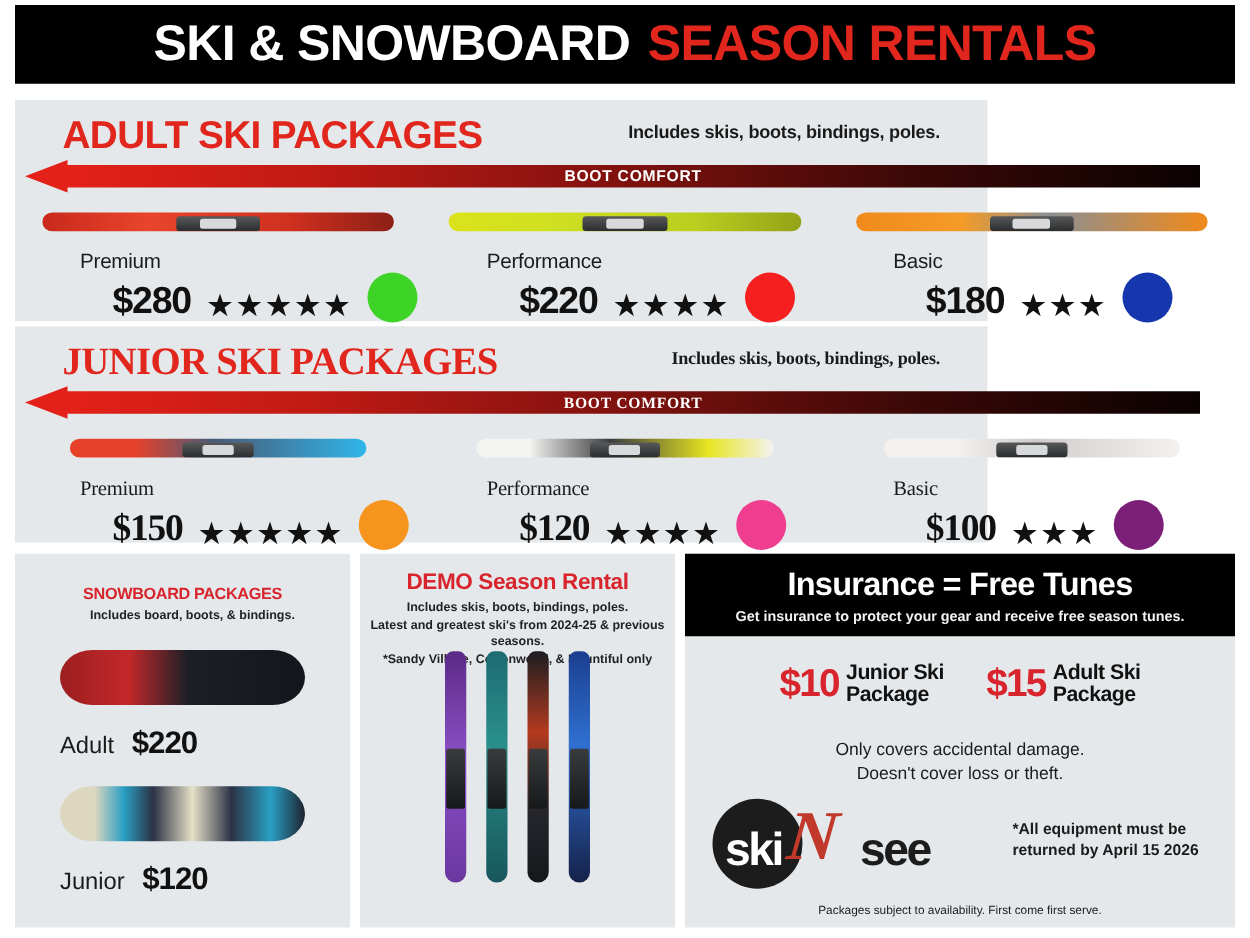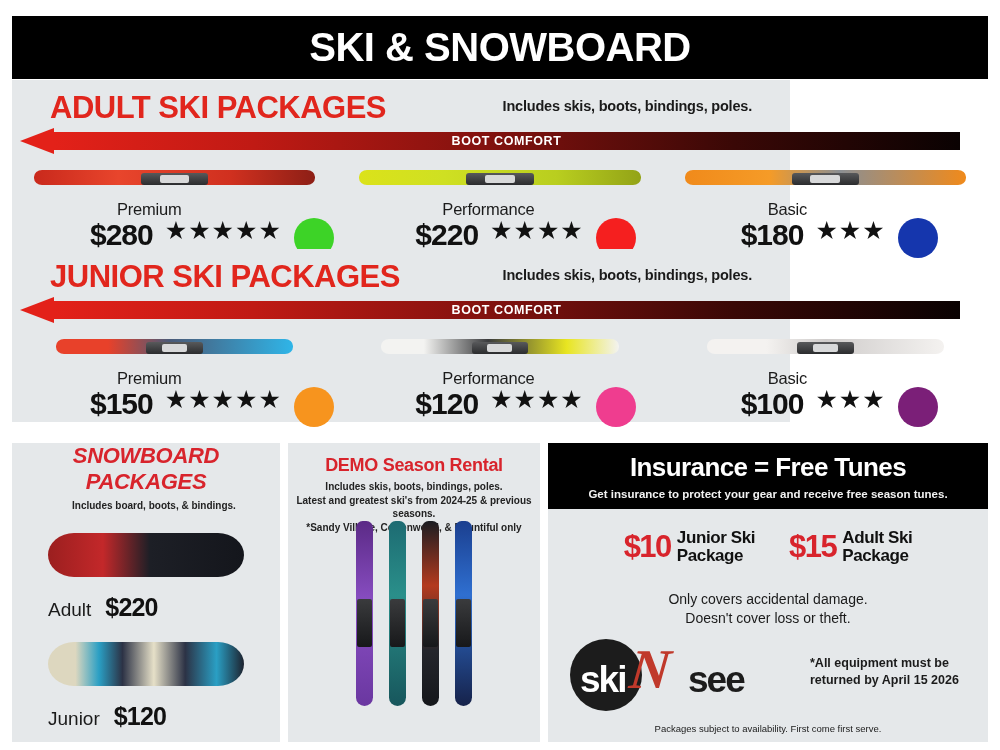--- a/index.html
+++ b/index.html
@@ -6,34 +6,34 @@
   html, body {
     width: 1000px; height: 750px;
     background: #ffffff;
     font-family: "Liberation Sans", sans-serif;
     overflow: hidden;
   }
   .page { position: relative; width: 1000px; height: 750px; background:#fff; }
 
   
   .banner {
-    position:absolute; left:12px; top:16px; width:976px; height:63px;
+    position:absolute; left:12px; top:4px; width:976px; height:63px;
     background:#000; display:flex; align-items:center; justify-content:center;
   }
   .banner-text { font-size:40px; font-weight:bold; letter-spacing:-0.5px; white-space:nowrap; }
   .banner-white { color:#ffffff; }
   .banner-red { color:#e1261d; margin-left:14px; }
 
   
   .ski-panel {
     position:absolute; left:12px; width:778px;
     background:#e5e8ea;
   }
   #adult-panel { top:80px; height:177px; }
-  #junior-panel { top:249px; height:173px; }
+  #junior-panel { top:261px; height:173px;font-family:Liberation Serif, serif; }
 
   .sec-title {
     position:absolute; left:38px; top:10px;
     color:#e1261d; font-size:31px; font-weight:bold; letter-spacing:-0.5px;
   }
   .sec-note {
     position:absolute; right:38px; top:18px;
     color:#1a1a1a; font-size:14.5px; font-weight:bold; letter-spacing:-0.2px;
   }
 
@@ -63,35 +63,35 @@
   .ski-binding {
     position:absolute; left:38%; top:3px; width:24%; height:12px;
     background:linear-gradient(to bottom,#58595b,#2b2c2e);
     border-radius:3px;
   }
   .ski-binding:after{
     content:""; position:absolute; left:28%; top:2px; width:44%; height:8px;
     background:#d8d9da; border-radius:2px;
   }
   .ski-name {
-    margin-left:105px; font-size:16.5px; color:#1b1b1b; letter-spacing:-0.2px; padding-top:2px;
-  }
-  .ski-row { display:flex; align-items:flex-start; margin-left:78px; margin-top:-1px; }
+    margin-left:52px; font-size:16.5px; color:#1b1b1b; letter-spacing:-0.2px; padding-top:2px;
+  }
+  .ski-row { display:flex; align-items:flex-end; margin-left:78px; margin-top:-1px; }
   .price { font-size:30px; font-weight:bold; color:#111; letter-spacing:-1px; }
   .stars { margin-left:12px; font-size:25px; color:#111; letter-spacing:1px; line-height:1; }
   .dot { width:40px; height:40px; border-radius:50%; margin-left:12px; flex:0 0 auto; }
 
   
   .bot { position:absolute; top:443px; background:#e5e8ea; }
   #snowboard-panel { left:12px; width:268px; height:299px; }
   #demo-panel { left:288px; width:252px; height:299px; }
   #insurance-panel { left:548px; width:440px; height:299px; background:#e5e8ea; }
 
   .bot-title { text-align:center; color:#d8242c; font-weight:bold; }
-  #snowboard-panel .bot-title { font-size:22px; margin-top:0; letter-spacing:-0.3px;font-style:italic; }
+  #snowboard-panel .bot-title { font-size:13px; margin-top:24px; letter-spacing:-0.3px; }
   #demo-panel .bot-title { font-size:18px; margin-top:12px; letter-spacing:-0.3px; }
   .bot-sub { text-align:center; font-size:10px; font-weight:bold; color:#222; margin-top:4px; line-height:1.35; }
   #snowboard-panel .bot-sub { text-align:left; margin-left:24px; font-size:10px;padding-left:36px; }
 
   .board-img { position:relative; height:62px; margin-top:12px; }
   .board-shape {
     position:absolute; left:36px; right:36px; top:8px; height:44px;
     border-radius:26px/22px; overflow:hidden;
   }
   .board-row { display:flex; align-items:baseline; margin-left:36px; margin-top:6px; }
@@ -139,20 +139,21 @@
 
   .ins-foot { position:absolute; bottom:8px; width:440px; text-align:center; font-size:9.5px; font-weight:normal; color:#1b1b1b; }
 </style>
 </head>
 <body>
 
 <div class="page">
 
   <div class="banner">
     <span class="banner-text banner-white">SKI &amp; SNOWBOARD</span>
+    <span class="banner-text banner-red">SEASON RENTALS</span>
   </div>
 
   <div class="ski-panel" id="adult-panel">
     <div class="sec-title">ADULT SKI PACKAGES</div>
     <div class="sec-note">Includes skis, boots, bindings, poles.</div>
 
     <div class="comfort-wrap">
       <div class="comfort-head"></div>
       <div class="comfort-bar">
         <span class="comfort-label">BOOT COMFORT</span>

